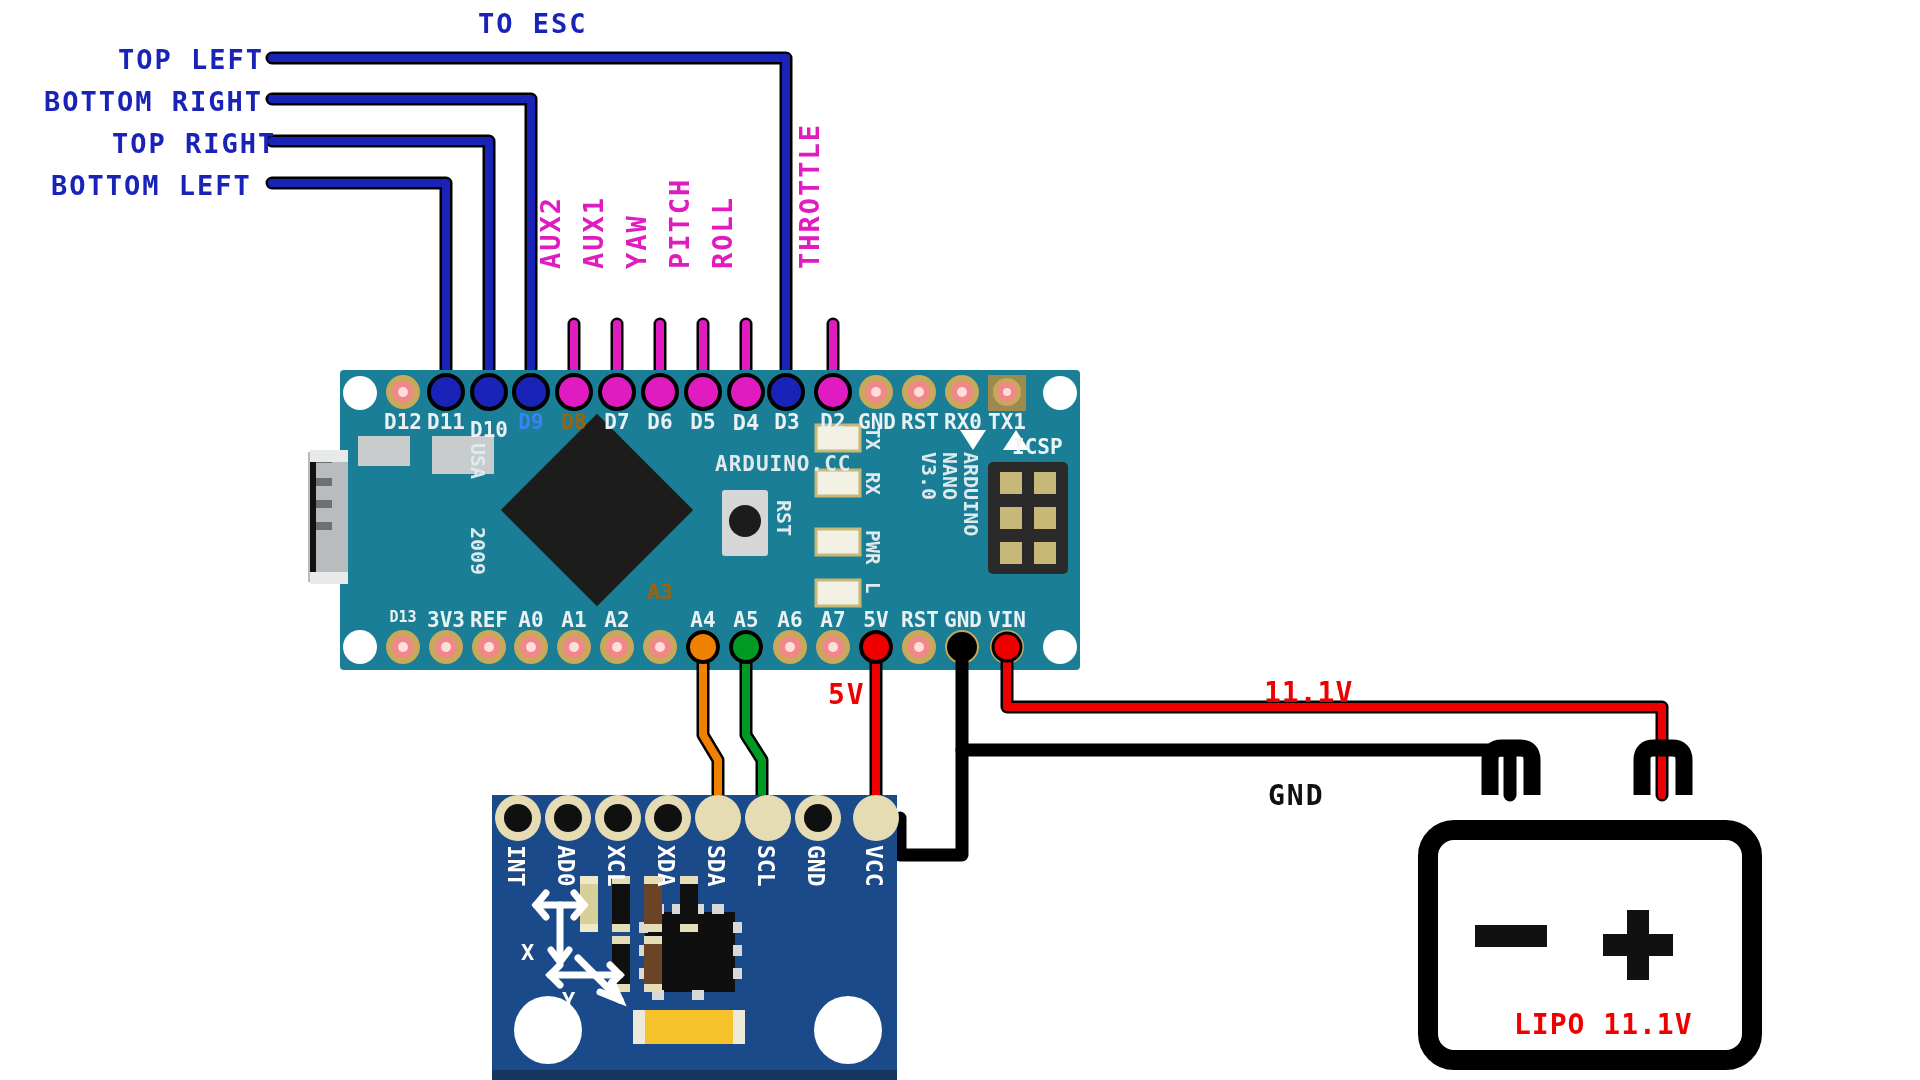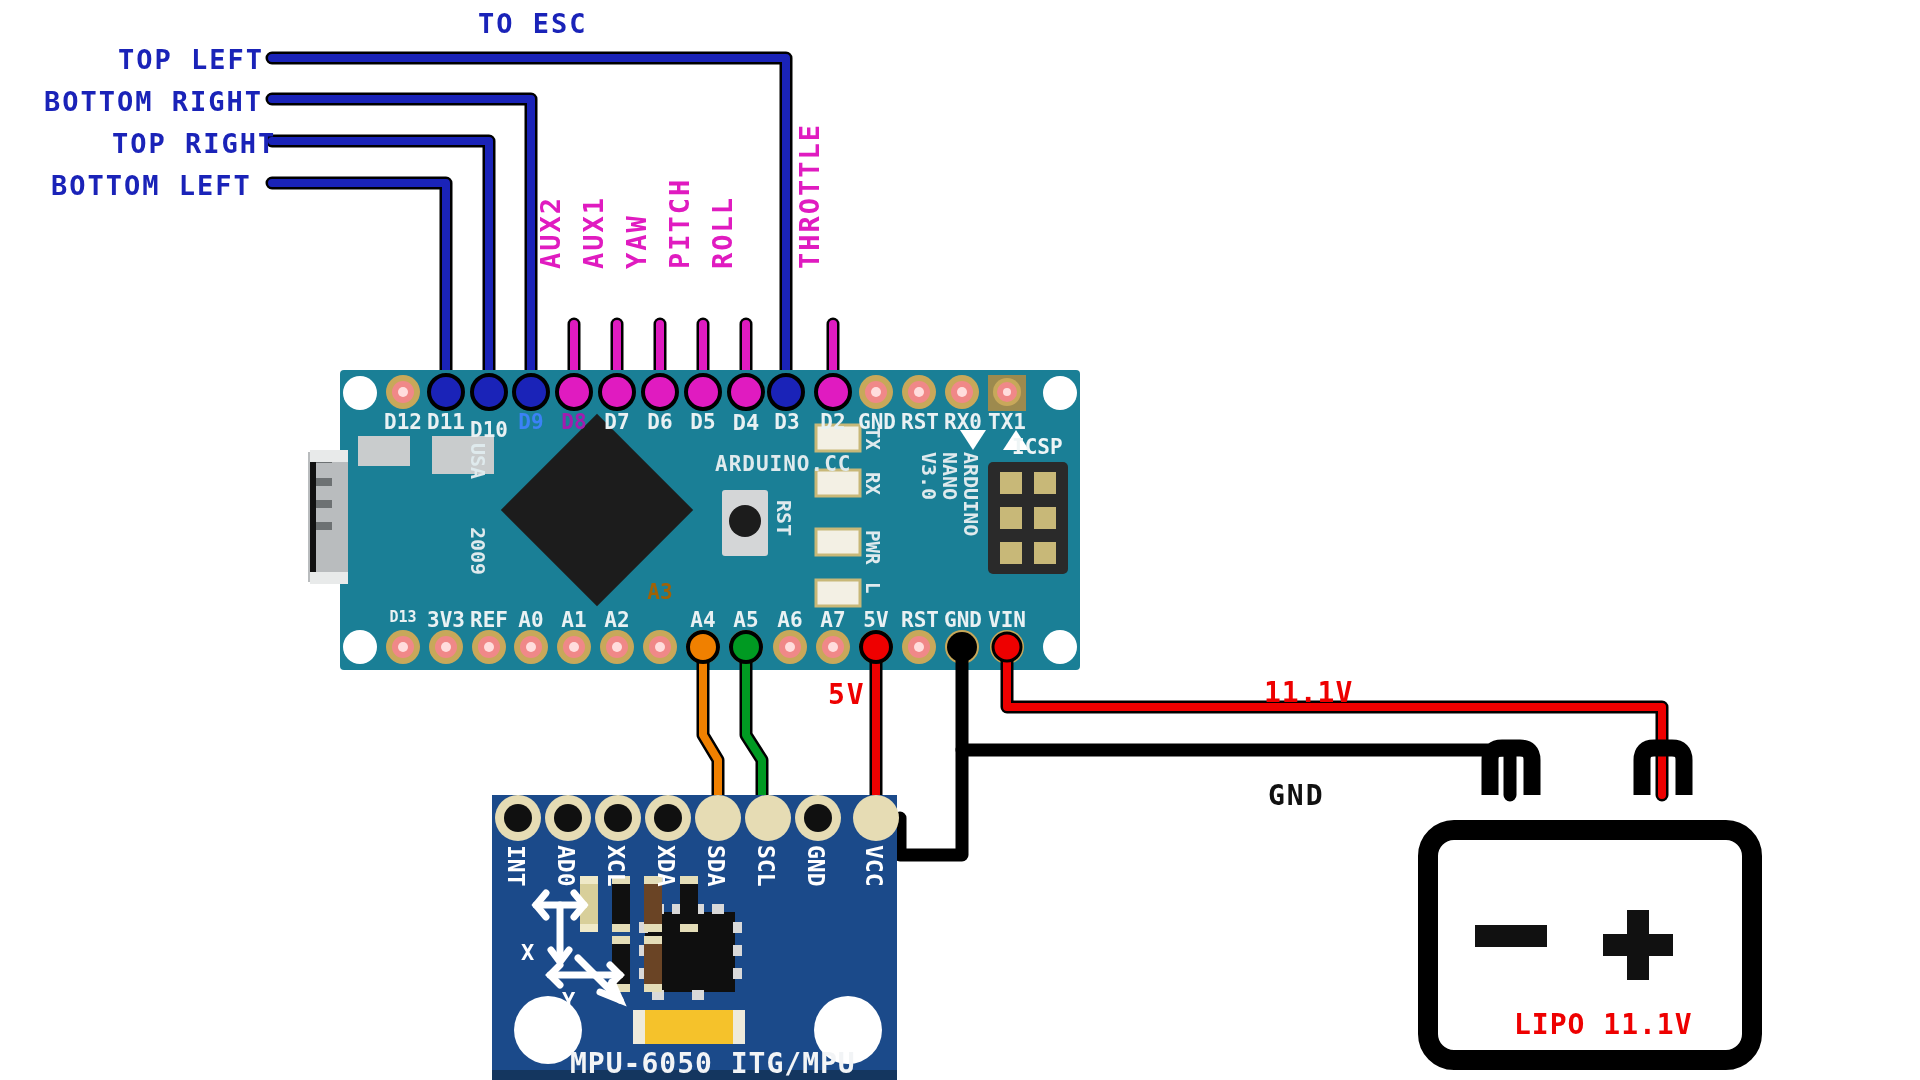--- a/index.html
+++ b/index.html
@@ -298,21 +298,21 @@
   <div class="lbl" style="left:609px;top:238px;font-size:27px;color:#e01bc0;letter-spacing:2px;transform:rotate(-90deg);transform-origin:left bottom;">AUX1</div>
   <div class="lbl" style="left:652px;top:238px;font-size:27px;color:#e01bc0;letter-spacing:2px;transform:rotate(-90deg);transform-origin:left bottom;">YAW</div>
   <div class="lbl" style="left:695px;top:238px;font-size:27px;color:#e01bc0;letter-spacing:2px;transform:rotate(-90deg);transform-origin:left bottom;">PITCH</div>
   <div class="lbl" style="left:738px;top:238px;font-size:27px;color:#e01bc0;letter-spacing:2px;transform:rotate(-90deg);transform-origin:left bottom;">ROLL</div>
   <div class="lbl" style="left:825px;top:238px;font-size:27px;color:#e01bc0;letter-spacing:2px;transform:rotate(-90deg);transform-origin:left bottom;">THROTTLE</div>
 
   <div class="lbl" style="left:403px;top:410px;font-size:21px;color:#e9f1f3;transform:translateX(-50%);">D12</div>
   <div class="lbl" style="left:446px;top:410px;font-size:21px;color:#e9f1f3;transform:translateX(-50%);">D11</div>
   <div class="lbl" style="left:489px;top:410px;font-size:21px;color:#e9f1f3;transform:translateX(-50%);margin-top:8px;">D10</div>
   <div class="lbl" style="left:531px;top:410px;font-size:21px;color:#3b82f6;transform:translateX(-50%);">D9</div>
-  <div class="lbl" style="left:574px;top:410px;font-size:21px;color:#a21caf;transform:translateX(-50%);">D8</div>
+  <div class="lbl" style="left:574px;top:410px;font-size:21px;color:#a16207;transform:translateX(-50%);">D8</div>
   <div class="lbl" style="left:617px;top:410px;font-size:21px;color:#e9f1f3;transform:translateX(-50%);">D7</div>
   <div class="lbl" style="left:660px;top:410px;font-size:21px;color:#e9f1f3;transform:translateX(-50%);">D6</div>
   <div class="lbl" style="left:703px;top:410px;font-size:21px;color:#e9f1f3;transform:translateX(-50%);">D5</div>
   <div class="lbl" style="left:746px;top:410px;font-size:22px;color:#e9f1f3;transform:translateX(-50%);">D4</div>
   <div class="lbl" style="left:787px;top:410px;font-size:21px;color:#e9f1f3;transform:translateX(-50%);">D3</div>
   <div class="lbl" style="left:833px;top:410px;font-size:21px;color:#e9f1f3;transform:translateX(-50%);">D2</div>
   <div class="lbl" style="left:877px;top:410px;font-size:21px;color:#e9f1f3;transform:translateX(-50%);">GND</div>
   <div class="lbl" style="left:920px;top:410px;font-size:21px;color:#e9f1f3;transform:translateX(-50%);">RST</div>
   <div class="lbl" style="left:963px;top:410px;font-size:21px;color:#e9f1f3;transform:translateX(-50%);">RX0</div>
   <div class="lbl" style="left:1007px;top:410px;font-size:21px;color:#e9f1f3;transform:translateX(-50%);">TX1</div>
@@ -349,21 +349,20 @@
 
   <div class="lbl" style="left:529px;top:845px;font-size:23px;color:#ffffff;transform:rotate(90deg);transform-origin:left top;">INT</div>
   <div class="lbl" style="left:579px;top:845px;font-size:23px;color:#ffffff;transform:rotate(90deg);transform-origin:left top;">AD0</div>
   <div class="lbl" style="left:629px;top:845px;font-size:23px;color:#ffffff;transform:rotate(90deg);transform-origin:left top;">XCL</div>
   <div class="lbl" style="left:679px;top:845px;font-size:23px;color:#ffffff;transform:rotate(90deg);transform-origin:left top;">XDA</div>
   <div class="lbl" style="left:729px;top:845px;font-size:23px;color:#ffffff;transform:rotate(90deg);transform-origin:left top;">SDA</div>
   <div class="lbl" style="left:779px;top:845px;font-size:23px;color:#ffffff;transform:rotate(90deg);transform-origin:left top;">SCL</div>
   <div class="lbl" style="left:829px;top:845px;font-size:23px;color:#ffffff;transform:rotate(90deg);transform-origin:left top;">GND</div>
   <div class="lbl" style="left:887px;top:845px;font-size:23px;color:#ffffff;transform:rotate(90deg);transform-origin:left top;">VCC</div>
 
-  <div class="lbl" style="left:570px;top:1047px;font-size:28px;color:#f2f4f6;letter-spacing:1px;">MPU-6050 ITG/MPU</div>
 
   <div class="lbl" style="left:521px;top:940px;font-size:22px;color:#ffffff;">X</div>
   <div class="lbl" style="left:562px;top:988px;font-size:22px;color:#ffffff;">Y</div>
 
   <div class="lbl" style="left:828px;top:678px;font-size:28px;color:#ee0000;letter-spacing:2px;">5V</div>
   <div class="lbl" style="left:1264px;top:676px;font-size:28px;color:#ee0000;letter-spacing:1px;">11.1V</div>
   <div class="lbl" style="left:1268px;top:779px;font-size:28px;color:#111111;letter-spacing:2px;">GND</div>
   <div class="lbl" style="left:1514px;top:1008px;font-size:28px;color:#ee0000;letter-spacing:1px;">LIPO 11.1V</div>
 
 </div>

